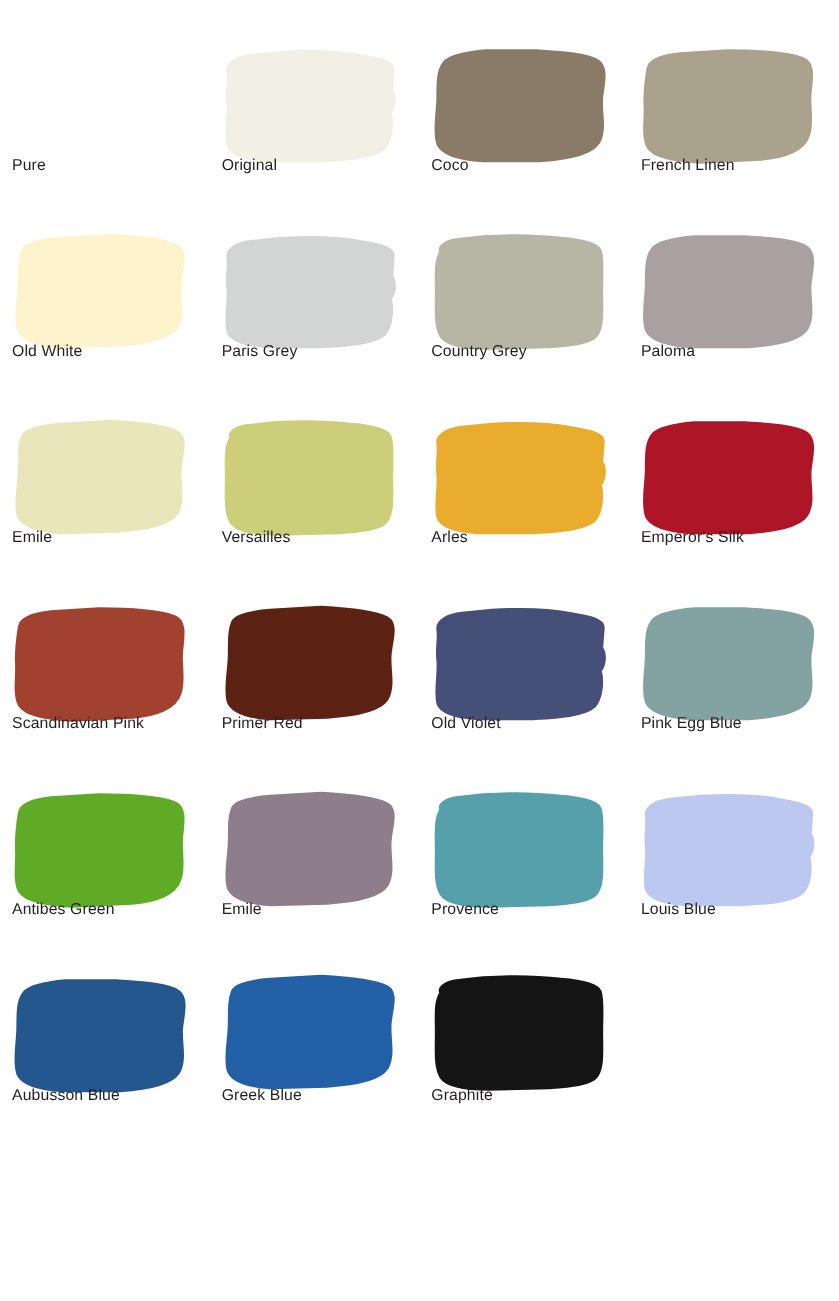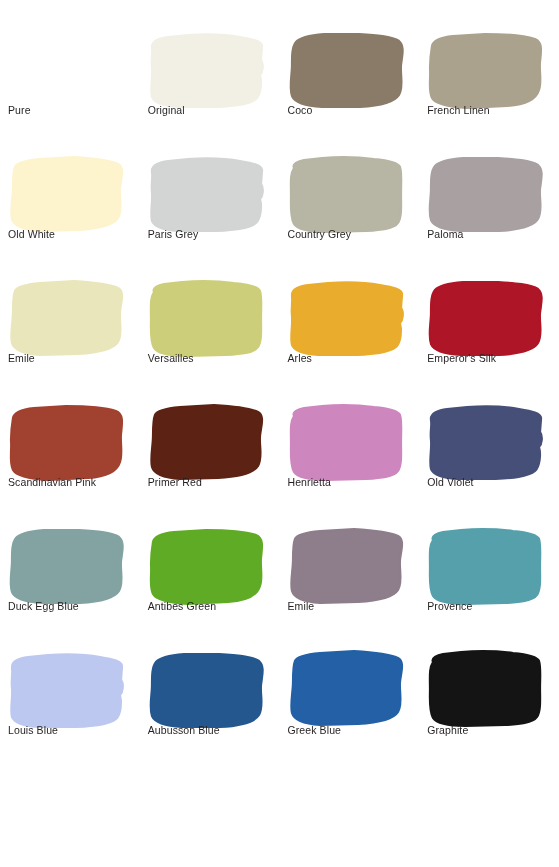--- a/index.html
+++ b/index.html
@@ -168,40 +168,32 @@
         <div class="swatch-paint-wrap">
           <svg class="swatch-paint" viewBox="0 0 118 80" preserveAspectRatio="none" aria-hidden="true">
             <path d="M7,13 C9,8 20,6 32,5 L66,3 C84,4 102,6 110,10 C117,14 113,24 112,34 C111,44 115,55 110,64 C105,72 88,75 70,76 L32,77 C17,76 6,72 4,65 C2,56 5,44 5,34 C5,24 5,18 7,13 Z" fill="#5c2213" stroke="#5c2213" stroke-width="2.2" stroke-linejoin="round"></path>
           </svg>
         </div>
         <div class="swatch-label">Primer Red</div>
       </div>
       <div class="swatch-cell">
         <div class="swatch-paint-wrap">
           <svg class="swatch-paint" viewBox="0 0 118 80" preserveAspectRatio="none" aria-hidden="true">
-            <path d="M6,14 C4,10 10,7 16,6 L34,4 C48,3 70,3 86,5 C98,6 110,8 112,13 C114,19 113,30 113,40 C113,52 114,63 110,69 C106,75 92,76 78,77 L38,78 C24,78 10,76 6,70 C2,63 3,52 3,41 C3,29 2,20 6,14 Z" fill="#ce87be" stroke="#ce87be" stroke-width="2.2" stroke-linejoin="round"></path>
-          </svg>
-        </div>
-        <div class="swatch-label">Henrietta</div>
-      </div>
-      <div class="swatch-cell">
-        <div class="swatch-paint-wrap">
-          <svg class="swatch-paint" viewBox="0 0 118 80" preserveAspectRatio="none" aria-hidden="true">
             <path d="M4,18 C3,11 12,8 20,7 L40,5 C56,4 76,4 92,7 C104,9 115,11 114,17 L113,30 C116,34 115,42 112,45 C114,52 113,64 108,69 C101,75 84,76 68,77 L30,77 C16,76 6,73 4,67 C2,58 5,47 4,38 C3,29 5,24 4,18 Z" fill="#464f77" stroke="#464f77" stroke-width="2.2" stroke-linejoin="round"></path>
           </svg>
         </div>
         <div class="swatch-label">Old Violet</div>
       </div>
       <div class="swatch-cell">
         <div class="swatch-paint-wrap">
           <svg class="swatch-paint" viewBox="0 0 118 80" preserveAspectRatio="none" aria-hidden="true">
             <path d="M8,12 C12,7 24,5 36,4 L70,4 C86,5 104,6 111,11 C117,16 114,26 113,35 C112,45 116,56 111,65 C106,73 90,76 72,77 L34,77 C18,76 7,73 4,66 C1,57 4,45 4,35 C4,25 4,17 8,12 Z" fill="#82a3a1" stroke="#82a3a1" stroke-width="2.2" stroke-linejoin="round"></path>
           </svg>
         </div>
-        <div class="swatch-label">Duck Egg Blue</div>
+        <div class="swatch-label">Pink Egg Blue</div>
       </div>
       <div class="swatch-cell">
         <div class="swatch-paint-wrap">
           <svg class="swatch-paint" viewBox="0 0 118 80" preserveAspectRatio="none" aria-hidden="true">
             <path d="M5,16 C6,10 16,7 26,6 L58,4 C76,4 96,5 108,9 C116,12 114,22 113,32 C112,41 115,51 112,60 C109,70 96,75 80,76 L40,78 C24,77 9,75 5,68 C1,60 4,48 3,38 C3,28 4,22 5,16 Z" fill="#5fab25" stroke="#5fab25" stroke-width="2.2" stroke-linejoin="round"></path>
           </svg>
         </div>
         <div class="swatch-label">Antibes Green</div>
       </div>
       <div class="swatch-cell">

